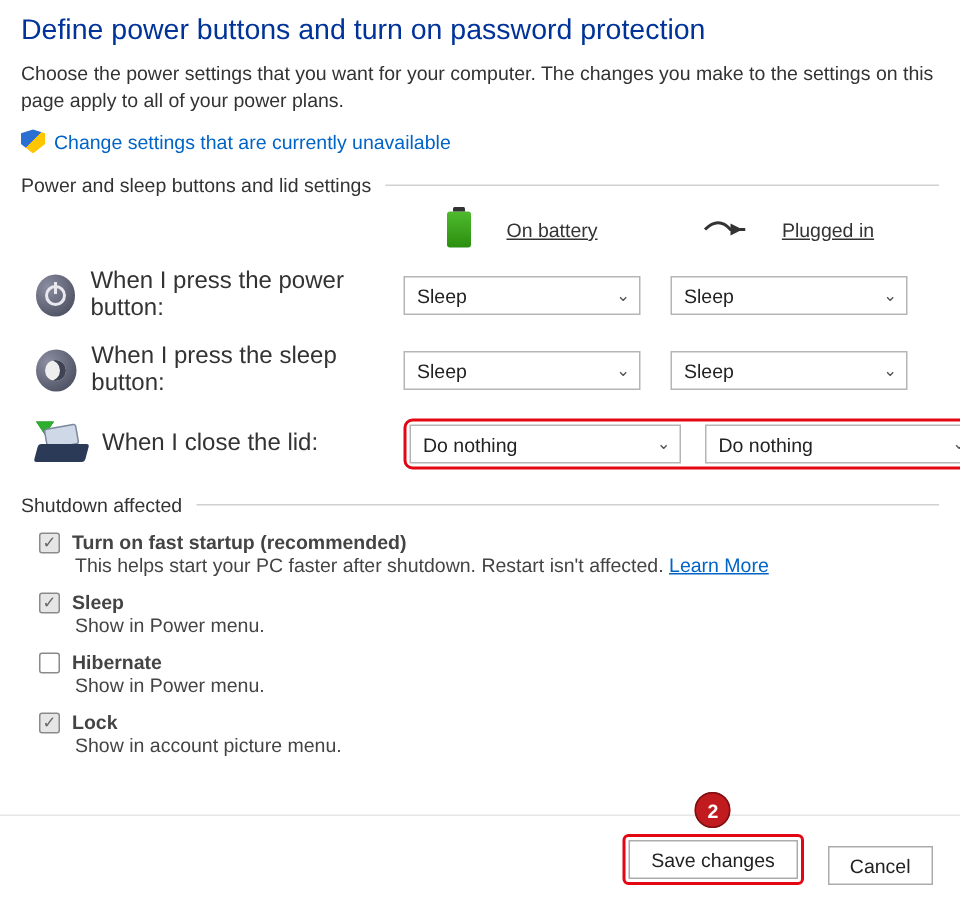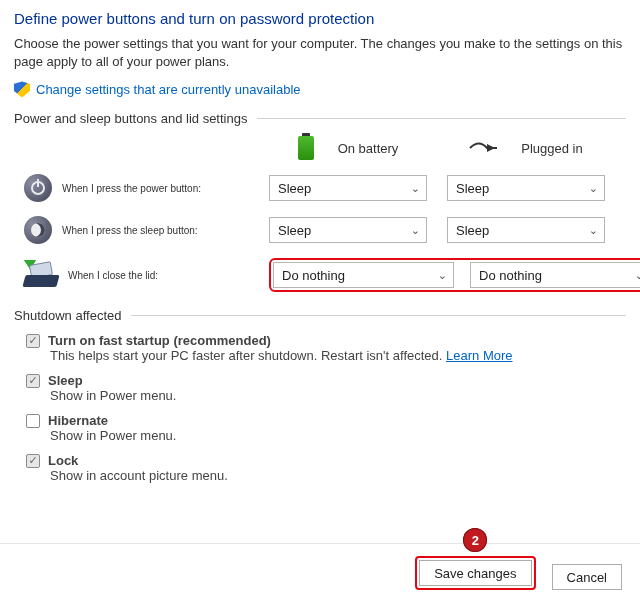--- a/index.html
+++ b/index.html
@@ -13,21 +13,21 @@
     color: #222;
     background: #fff;
   }
   .page {
     padding: 10px 14px 0 14px;
     position: relative;
     height: 100%;
   }
   h1.title {
     color: #003399;
-    font-size: 15px;
+    font-size: 19px;
     font-weight: 400;
     margin: 0 0 8px 0;
   }
   .subtitle {
     color: #333;
     font-size: 13px;
     line-height: 1.4;
     margin: 0 0 10px 0;
   }
   .link-row {
@@ -72,20 +72,21 @@
     align-items: center;
   }
   .grid .spacer { }
   .grid .col-header {
     display: flex;
     align-items: center;
     justify-content: center;
     gap: 24px;
     color: #333;
     font-size: 13px;
+    text-decoration: underline;
   }
   .battery-icon {
     width: 16px; height: 24px;
     background: linear-gradient(#4fba2e,#2a8f0f);
     border-radius: 2px;
     position: relative;
   }
   .battery-icon:before {
     content: "";
     position: absolute;
@@ -99,21 +100,21 @@
     position: relative;
   }
   .plug-icon svg { width: 28px; height: 14px; }
 
   .row-label {
     display: flex;
     align-items: center;
     gap: 10px;
     padding-left: 10px;
     color: #333;
-    font-size: 10px;
+    font-size: 16px;
   }
   .icon-circle {
     width: 28px; height: 28px;
     border-radius: 50%;
     background: radial-gradient(circle at 30% 30%, #8b8ea0, #3f4354);
     display: flex;
     align-items: center;
     justify-content: center;
   }
   .power-glyph {

